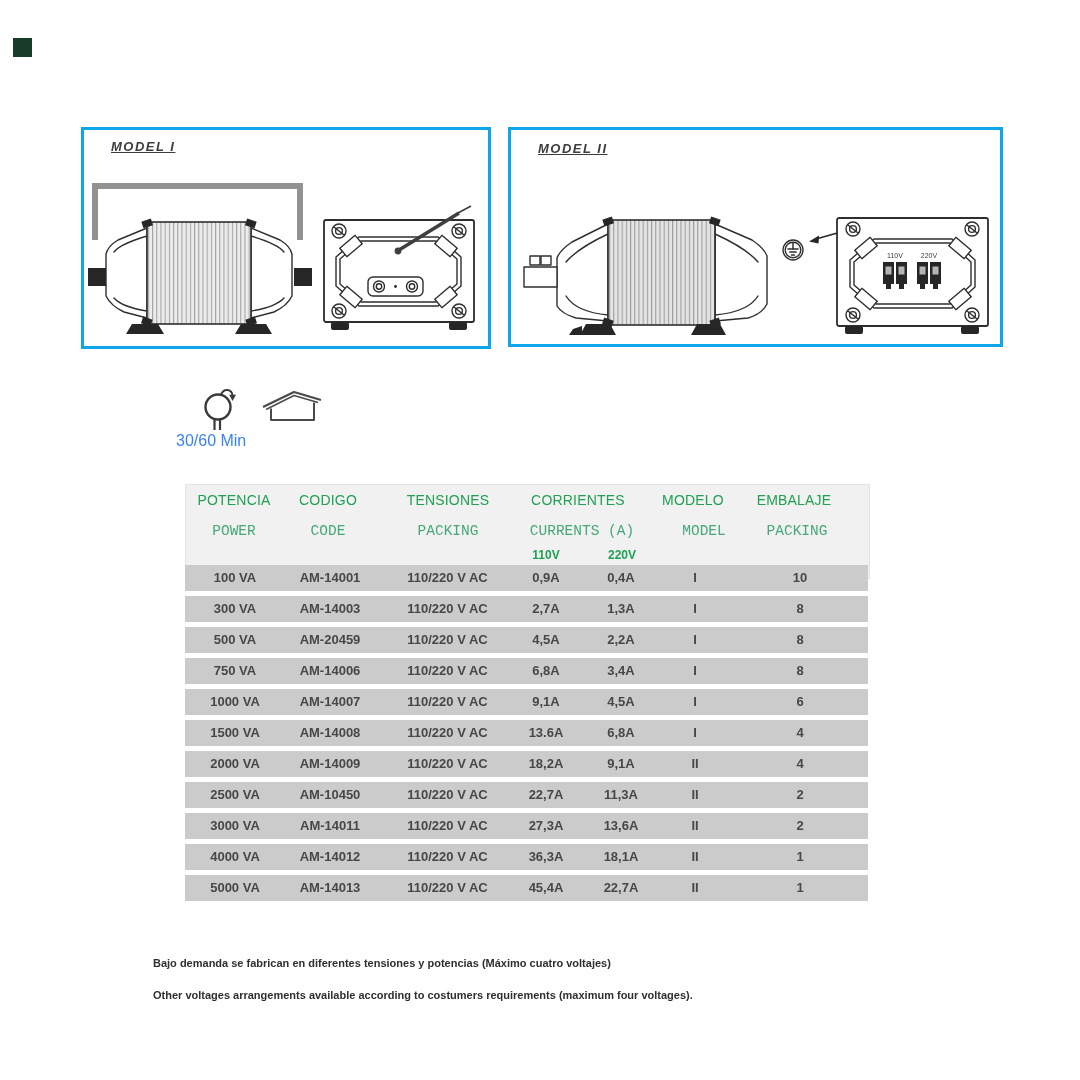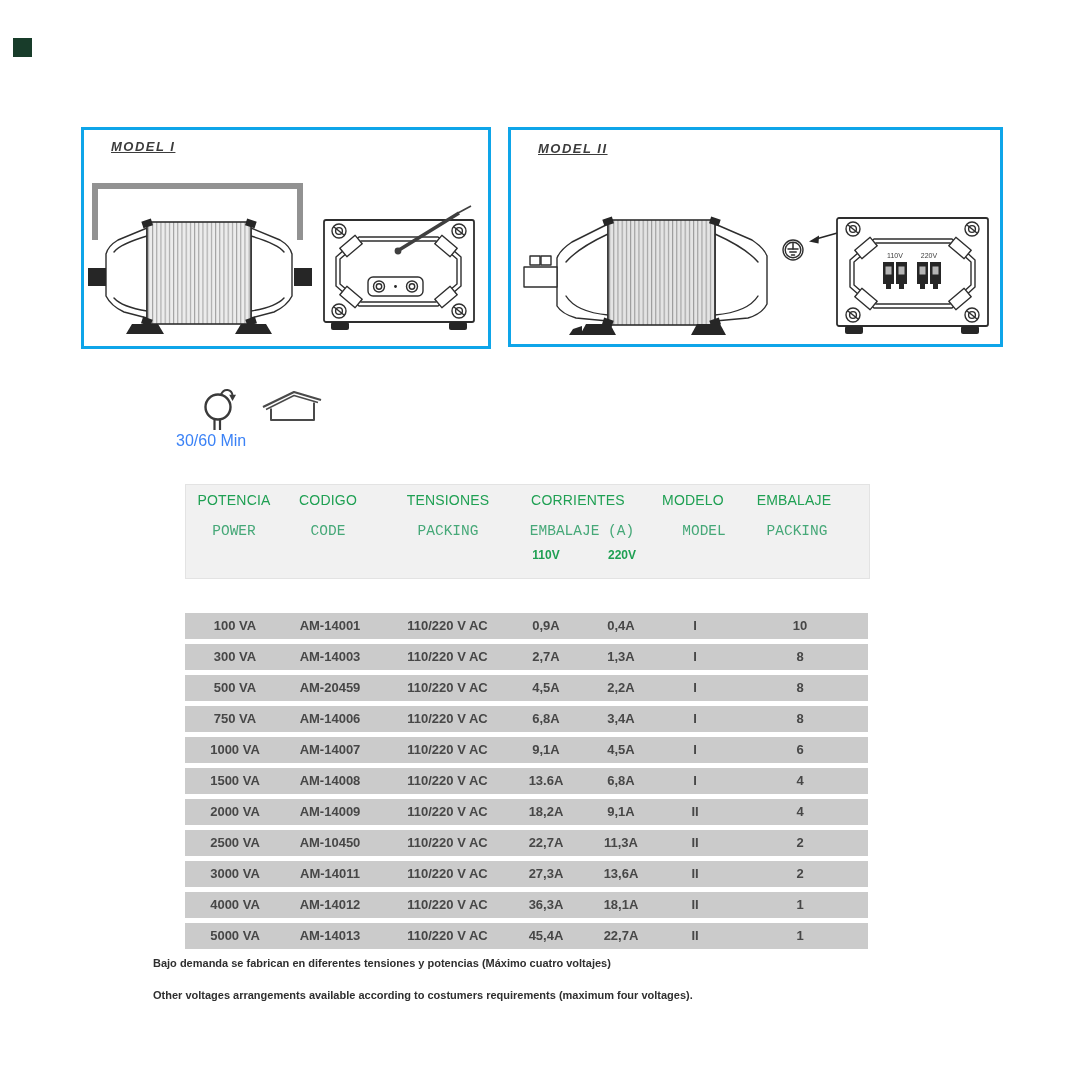--- a/index.html
+++ b/index.html
@@ -14,21 +14,21 @@
 svg.draw{position:absolute;overflow:visible}
 .lineart{stroke:#2e2e2e;fill:none;stroke-width:1.4;stroke-linejoin:round;stroke-linecap:round}
 .thick{stroke-width:1.8}
 .whitefill{fill:#ffffff}
 .dark{fill:#262626;stroke:none}
 #timer-label{position:absolute;left:176px;top:432px;font-size:16px;color:#3b82f6;white-space:nowrap}
 #hdr-band{position:absolute;left:185px;top:484px;width:683px;height:93px;background:#f1f1f1;border:1px solid #e3e3e3}
 .hes{position:absolute;top:7px;transform:translateX(-50%);font-weight:normal;font-size:14px;color:#1fa053;letter-spacing:.2px;white-space:nowrap}
 .hen{position:absolute;top:38px;transform:translateX(-50%);font-family:"Liberation Mono",monospace;font-size:14.5px;color:#46a878;white-space:nowrap}
 .hsub{position:absolute;top:63px;transform:translateX(-50%);font-weight:bold;font-size:12px;color:#1fa053;white-space:nowrap}
-#rows{position:absolute;left:185px;top:613px;width:683px}
+#rows{position:absolute;left:185px;top:565px;width:683px}
 .trow{position:relative;height:26px;margin-bottom:5px;background:#cbcbcb}
 .tcell{position:absolute;top:0;height:26px;line-height:26px;text-align:center;font-size:13px;font-weight:bold;color:#474747;white-space:nowrap}
 .c0{left:5px;width:90px}
 .c1{left:95px;width:100px}
 .c2{left:200px;width:125px}
 .c3{left:325px;width:72px}
 .c4{left:400px;width:72px}
 .c5{left:475px;width:70px}
 .c6{left:570px;width:90px}
 .note{position:absolute;left:153px;font-weight:bold;font-size:11px;color:#2f2f2f;white-space:nowrap}
@@ -209,21 +209,21 @@
 <div id="hdr-band">
   <span class="hes" style="left:48px">POTENCIA</span>
   <span class="hes" style="left:142px">CODIGO</span>
   <span class="hes" style="left:262px">TENSIONES</span>
   <span class="hes" style="left:392px">CORRIENTES</span>
   <span class="hes" style="left:507px">MODELO</span>
   <span class="hes" style="left:608px">EMBALAJE</span>
   <span class="hen" style="left:48px">POWER</span>
   <span class="hen" style="left:142px">CODE</span>
   <span class="hen" style="left:262px">PACKING</span>
-  <span class="hen" style="left:396px">EMBALAJE (A)</span>
+  <span class="hen" style="left:396px">CURRENTS (A)</span>
   <span class="hen" style="left:518px">MODEL</span>
   <span class="hen" style="left:611px">PACKING</span>
   <span class="hsub" style="left:360px">110V</span>
   <span class="hsub" style="left:436px">220V</span>
 </div>
 
 <div id="rows">
     <div class="trow">
       <div class="tcell c0">100 VA</div>
       <div class="tcell c1">AM-14001</div>

